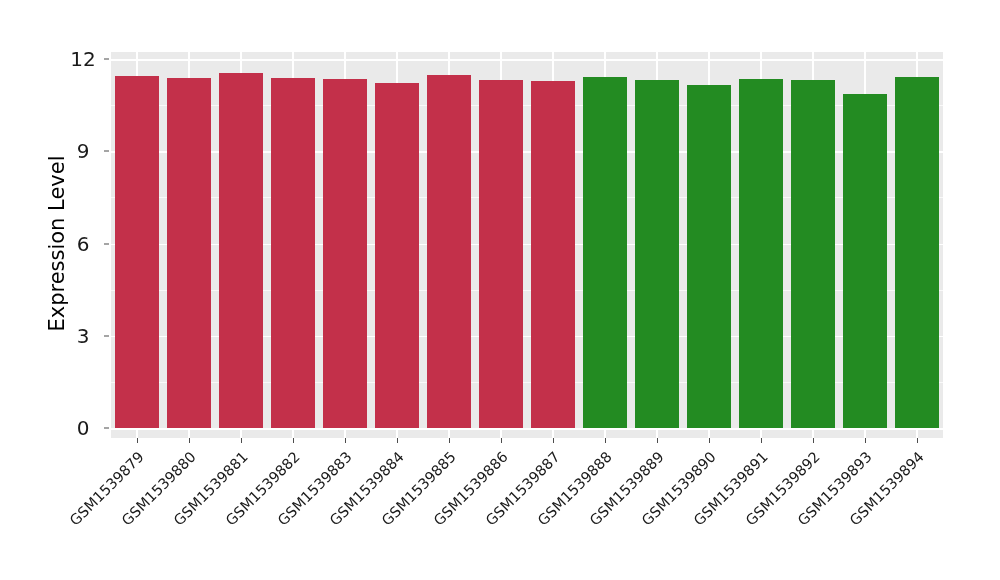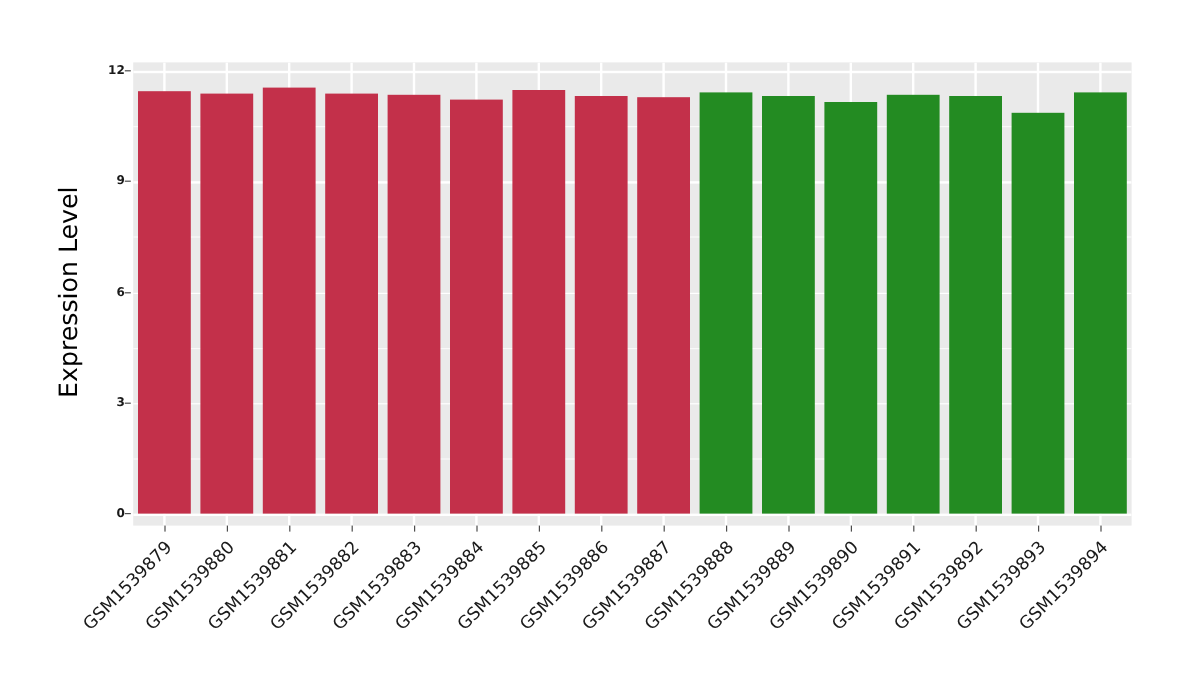--- a/index.html
+++ b/index.html
@@ -41,26 +41,25 @@
     color: #000000;
     letter-spacing: 0px;
     white-space: nowrap;
   }
 
   
   .y-tick-label {
     position: absolute;
     right: 0;
     width: 100%;
-    text-align: right;
-    font-size: 10px;
+    text-align: center;
+    font-size: 20px;
     color: #1a1a1a;
     transform: translateY(-50%);
     white-space: nowrap;
-    font-weight: bold;
   }
   .y-ticks {
     position: absolute;
     left: 62px;
     top: 0;
     width: 42px;
     height: 580px;
   }
   .y-tick-mark {
     position: absolute;

